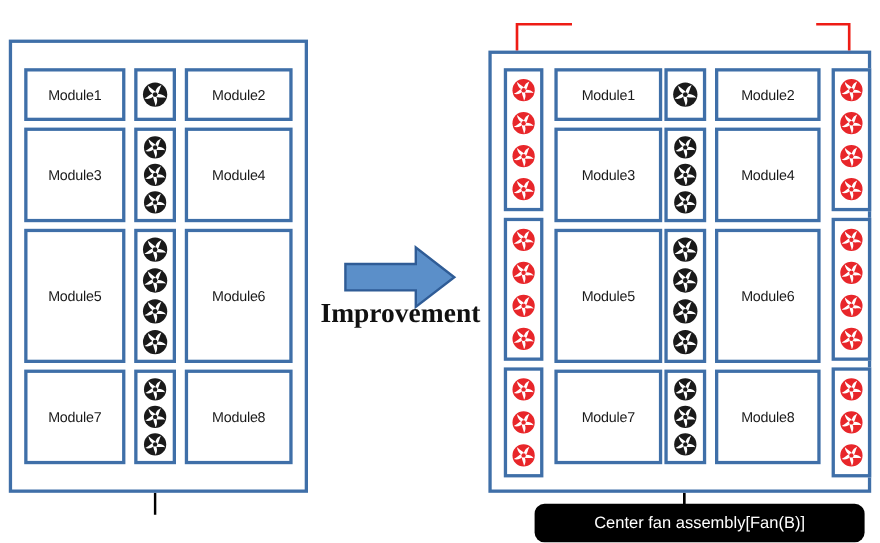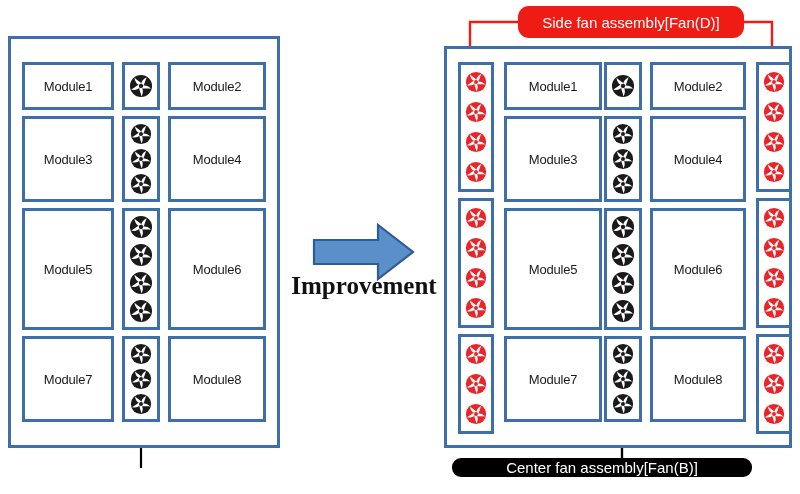--- a/index.html
+++ b/index.html
@@ -282,23 +282,20 @@
     </div>
 
 
   <svg id="improvement-arrow" width="104" height="60" viewBox="0 0 104 60" xmlns="http://www.w3.org/2000/svg">
     <path d="M2,18 L66,18 L66,3 L101,30 L66,57 L66,42 L2,42 Z" fill="#5B8FC9" stroke="#2F5C96" stroke-width="2.2" stroke-linejoin="miter"></path>
   </svg>
   <div id="improvement-text">Improvement</div>
 
   <div class="chassis" id="chassis-right"></div>
 
-  <div class="callout callout-red" style="left:518px;top:6px;width:226px;height:32px;">
-    <span>Side fan assembly[Fan(D)]</span>
-  </div>
 
   <div class="fan-box" style="left:458px;top:62px;width:36px;height:130px;">
       <svg width="22" height="22" viewBox="0 0 100 100" class="fan">
         <circle cx="50" cy="50" r="46" fill="#E8262A"></circle>
         <g fill="#ffffff">
           <path d="M50,50 C50,34 58,20 74,14 C66,30 66,42 58,52 Z" transform="rotate(0 50 50)"></path>
           <path d="M50,50 C50,34 58,20 74,14 C66,30 66,42 58,52 Z" transform="rotate(72 50 50)"></path>
           <path d="M50,50 C50,34 58,20 74,14 C66,30 66,42 58,52 Z" transform="rotate(144 50 50)"></path>
           <path d="M50,50 C50,34 58,20 74,14 C66,30 66,42 58,52 Z" transform="rotate(216 50 50)"></path>
           <path d="M50,50 C50,34 58,20 74,14 C66,30 66,42 58,52 Z" transform="rotate(288 50 50)"></path>
@@ -698,17 +695,17 @@
           <path d="M50,50 C50,34 58,20 74,14 C66,30 66,42 58,52 Z" transform="rotate(0 50 50)"></path>
           <path d="M50,50 C50,34 58,20 74,14 C66,30 66,42 58,52 Z" transform="rotate(72 50 50)"></path>
           <path d="M50,50 C50,34 58,20 74,14 C66,30 66,42 58,52 Z" transform="rotate(144 50 50)"></path>
           <path d="M50,50 C50,34 58,20 74,14 C66,30 66,42 58,52 Z" transform="rotate(216 50 50)"></path>
           <path d="M50,50 C50,34 58,20 74,14 C66,30 66,42 58,52 Z" transform="rotate(288 50 50)"></path>
         </g>
         <circle cx="50" cy="50" r="9" fill="#E8262A"></circle>
       </svg>
     </div>
 
-  <div class="callout callout-dark" style="left:452px;top:458px;width:300px;height:19px;">
+  <div class="callout callout-dark" style="left:486px;top:458px;width:300px;height:35px;">
     <span>Center fan assembly[Fan(B)]</span>
   </div>
 
 </div>
 
 </body></html>

